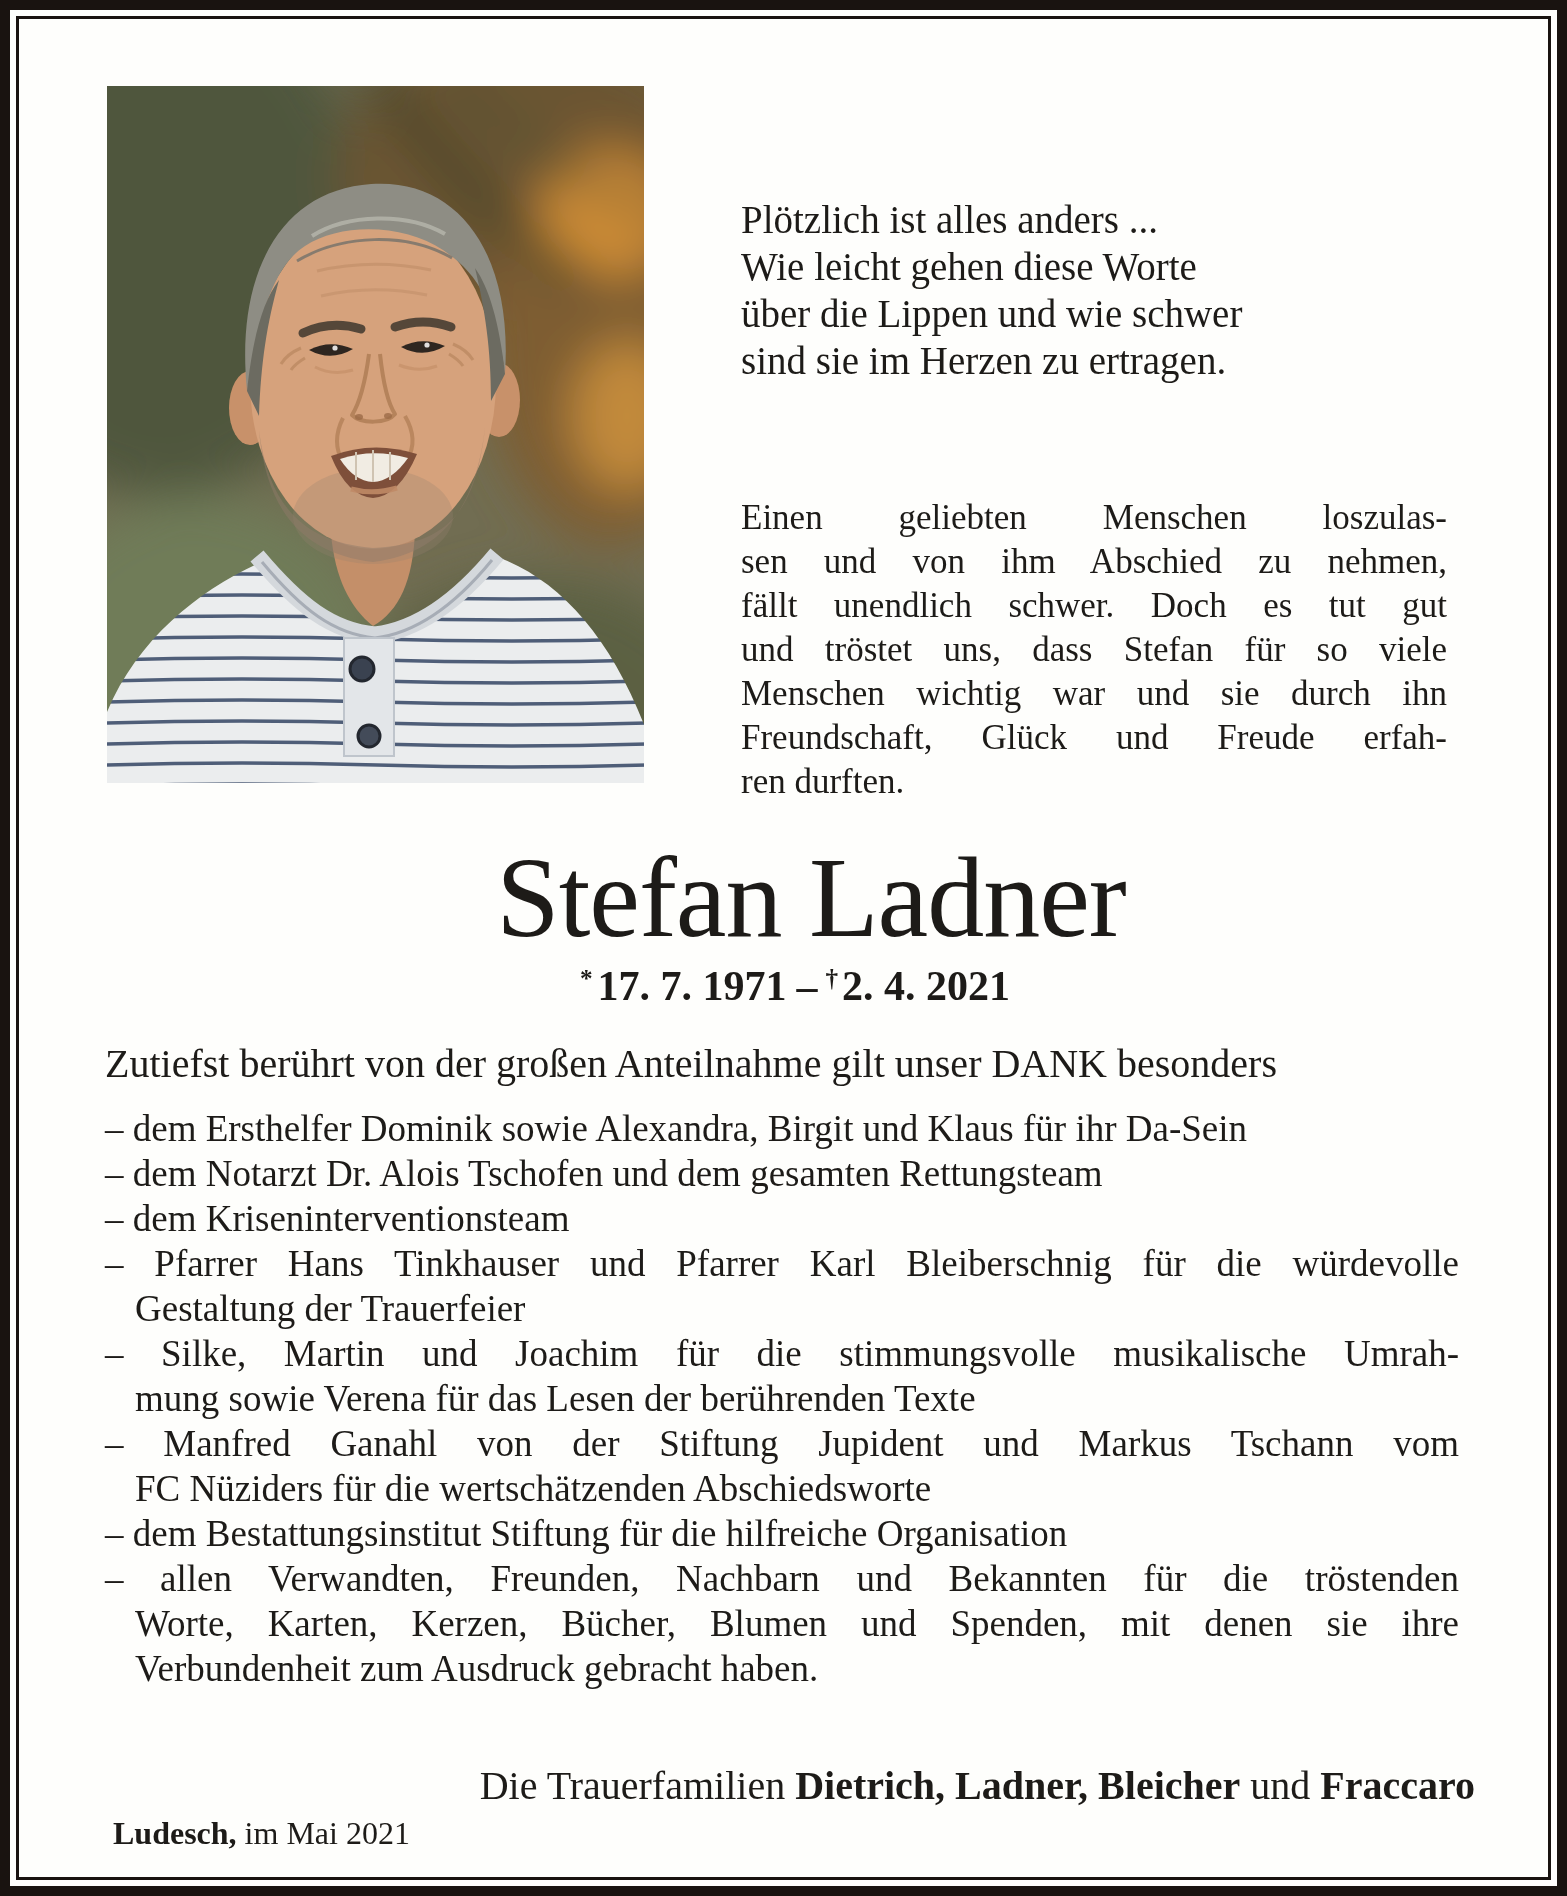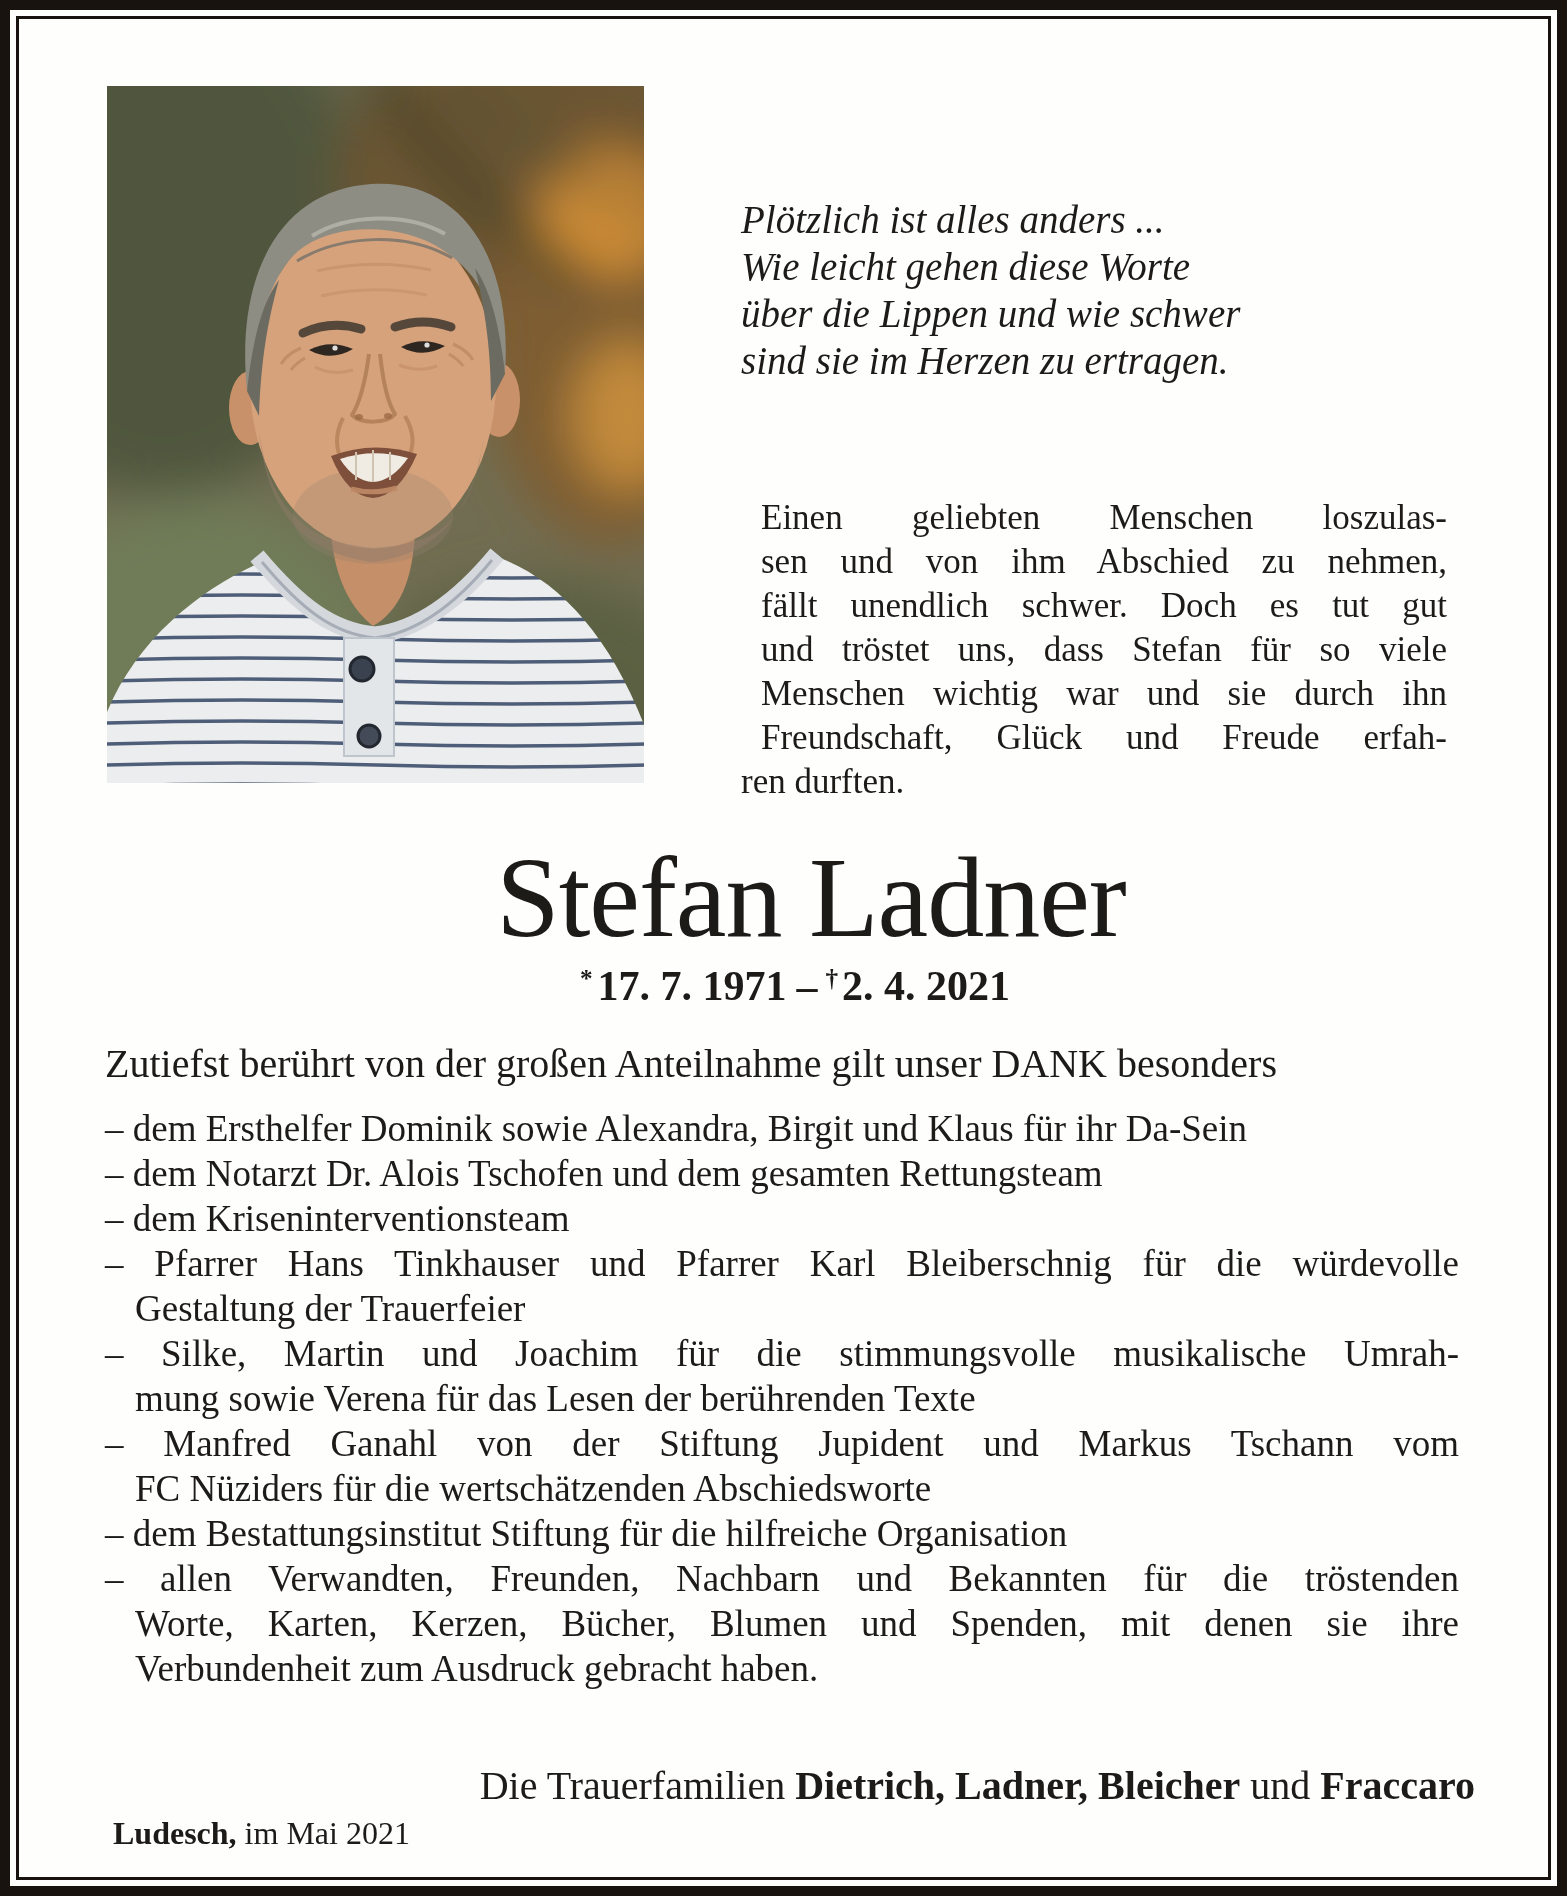--- a/index.html
+++ b/index.html
@@ -8,24 +8,24 @@
     background:#191310; overflow:hidden;
     font-family:"Liberation Serif","DejaVu Serif",serif;
     color:#1d1b18;
   }
   .paper { position:absolute; inset:10px; background:#fefefc; }
   .rule  { position:absolute; inset:6px; border:3px solid #191310; pointer-events:none; }
 
   .photo { position:absolute; left:97px; top:76px; width:537px; height:697px; margin:0; }
   .photo svg { display:block; }
 
-  .poem { position:absolute; left:731px; top:186px; font-style:italic; font-size:39px; line-height:47px; }
+  .poem { position:absolute; left:731px; top:186px; font-size:39px; line-height:47px; }
 
   .intro { position:absolute; left:731px; top:486px; width:706px; font-size:35px; line-height:44px; }
-  .il  { text-align:justify; text-align-last:justify;margin-left:20px; }
+  .il  { text-align:justify; text-align-last:justify; }
   .il-last { text-align:left; }
 
   .name {
     position:absolute; left:104px; top:806px; width:1362px; margin:16px;
     text-align:center; font-size:114px; font-weight:400; line-height:1.15;
     letter-spacing:-1px;
   }
   .dates { position:absolute; left:104px; top:952px; width:1362px; text-align:center;
            font-size:42px; font-weight:700; }
   .dates .sym { font-size:0.6em; vertical-align:0.5em; }

